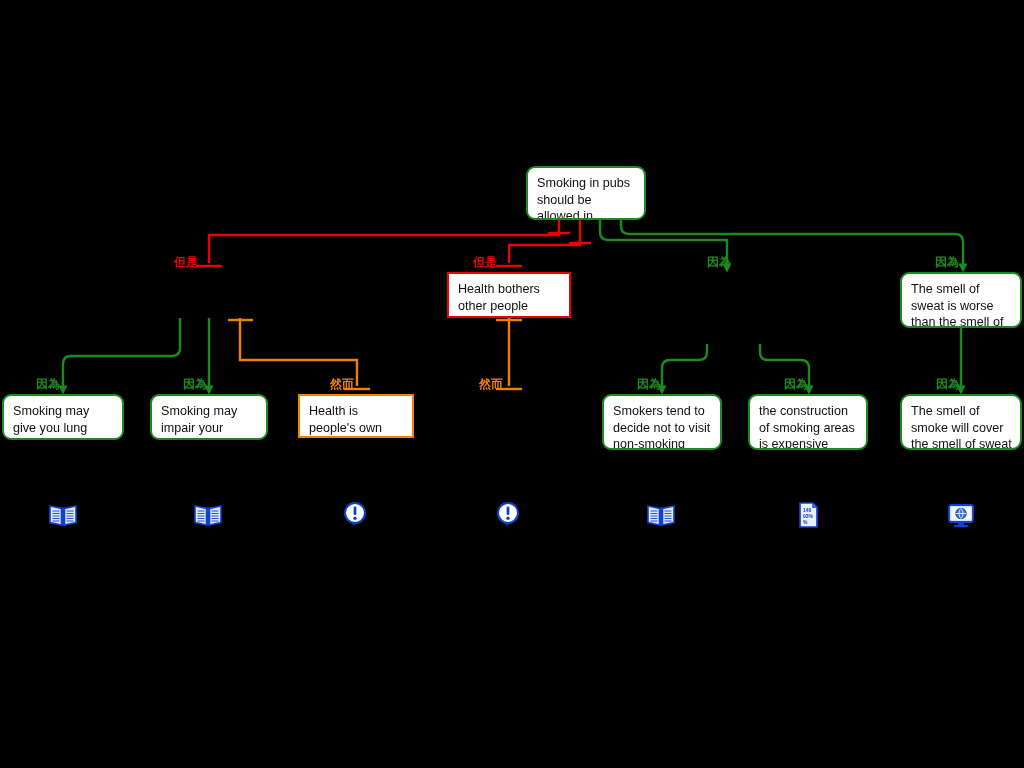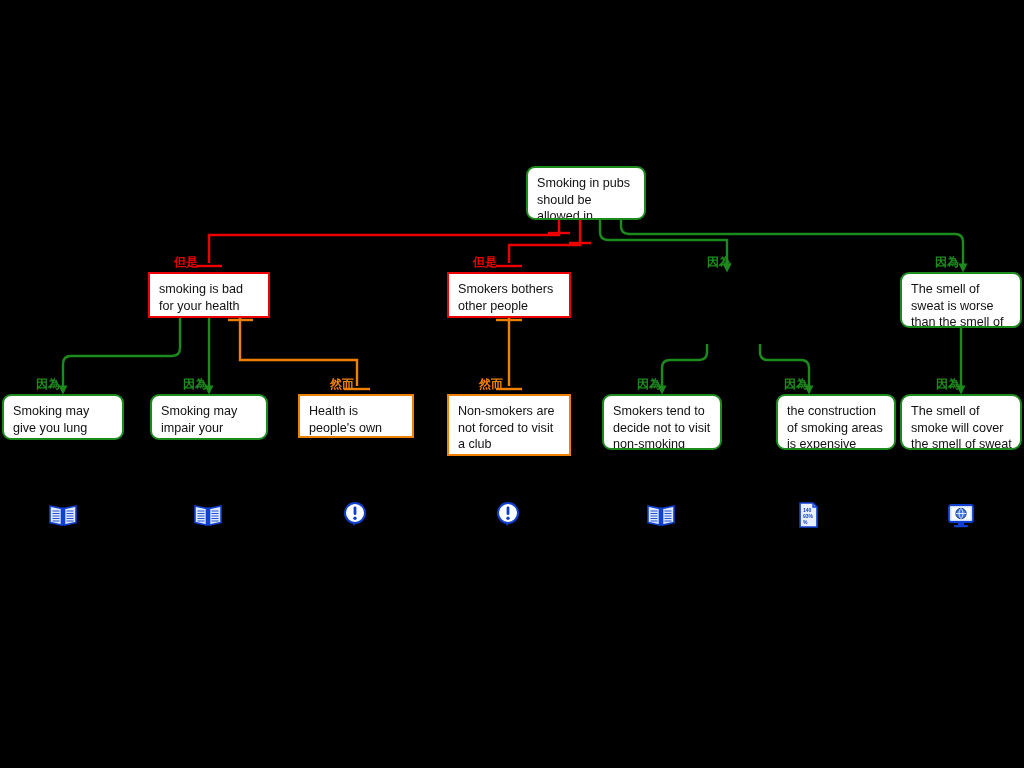--- a/index.html
+++ b/index.html
@@ -78,38 +78,36 @@
                L809,386" marker-end="url(#ahG)"></path>
     </g>
 
     <g fill="none" stroke="#1d8a1d" stroke-width="2.4">
       <path d="M961,328 L961,386" marker-end="url(#ahG)"></path>
     </g>
   </svg>
 
   <div class="node green" style="left:526px;top:166px;width:120px;height:54px;">Smoking in pubs should be allowed in Netherlands.</div>
 
-  <div class="node red" style="left:148px;top:272px;width:122px;height:46px;">smoking is bad for your health</div>
 
-  <div class="node red" style="left:447px;top:272px;width:124px;height:46px;">Smokers bothers other people</div>
+  <div class="node red" style="left:447px;top:272px;width:124px;height:46px;">Health bothers other people</div>
 
 
   <div class="node green" style="left:900px;top:272px;width:122px;height:56px;">The smell of sweat is worse than the smell of smoke</div>
 
   <div class="node green" style="left:2px;top:394px;width:122px;height:46px;">Smoking may give you lung cancer</div>
 
   <div class="node green" style="left:150px;top:394px;width:118px;height:46px;">Smoking may impair your breathing</div>
 
   <div class="node orange" style="left:298px;top:394px;width:116px;height:44px;">Health is people's own responsibility</div>
 
-  <div class="node orange" style="left:447px;top:394px;width:124px;height:62px;">Non-smokers are not forced to visit a club</div>
 
   <div class="node green" style="left:602px;top:394px;width:120px;height:56px;">Smokers tend to decide not to visit non-smoking clubs.</div>
 
-  <div class="node green" style="left:748px;top:394px;width:120px;height:56px;margin-left:28px;">the construction of smoking areas is expensive</div>
+  <div class="node green" style="left:748px;top:394px;width:120px;height:56px;">the construction of smoking areas is expensive</div>
 
   <div class="node green" style="left:900px;top:394px;width:122px;height:56px;border-radius:10px;">The smell of smoke will cover the smell of sweat</div>
 
   <div class="wlabel r" style="left:174px;top:258px;">但是</div>
   <div class="wlabel r" style="left:473px;top:258px;">但是</div>
   <div class="wlabel g" style="left:707px;top:258px;">因為</div>
   <div class="wlabel g" style="left:935px;top:258px;">因為</div>
   <div class="wlabel g" style="left:36px;top:380px;">因為</div>
   <div class="wlabel g" style="left:183px;top:380px;">因為</div>
   <div class="wlabel o" style="left:330px;top:380px;">然而</div>

